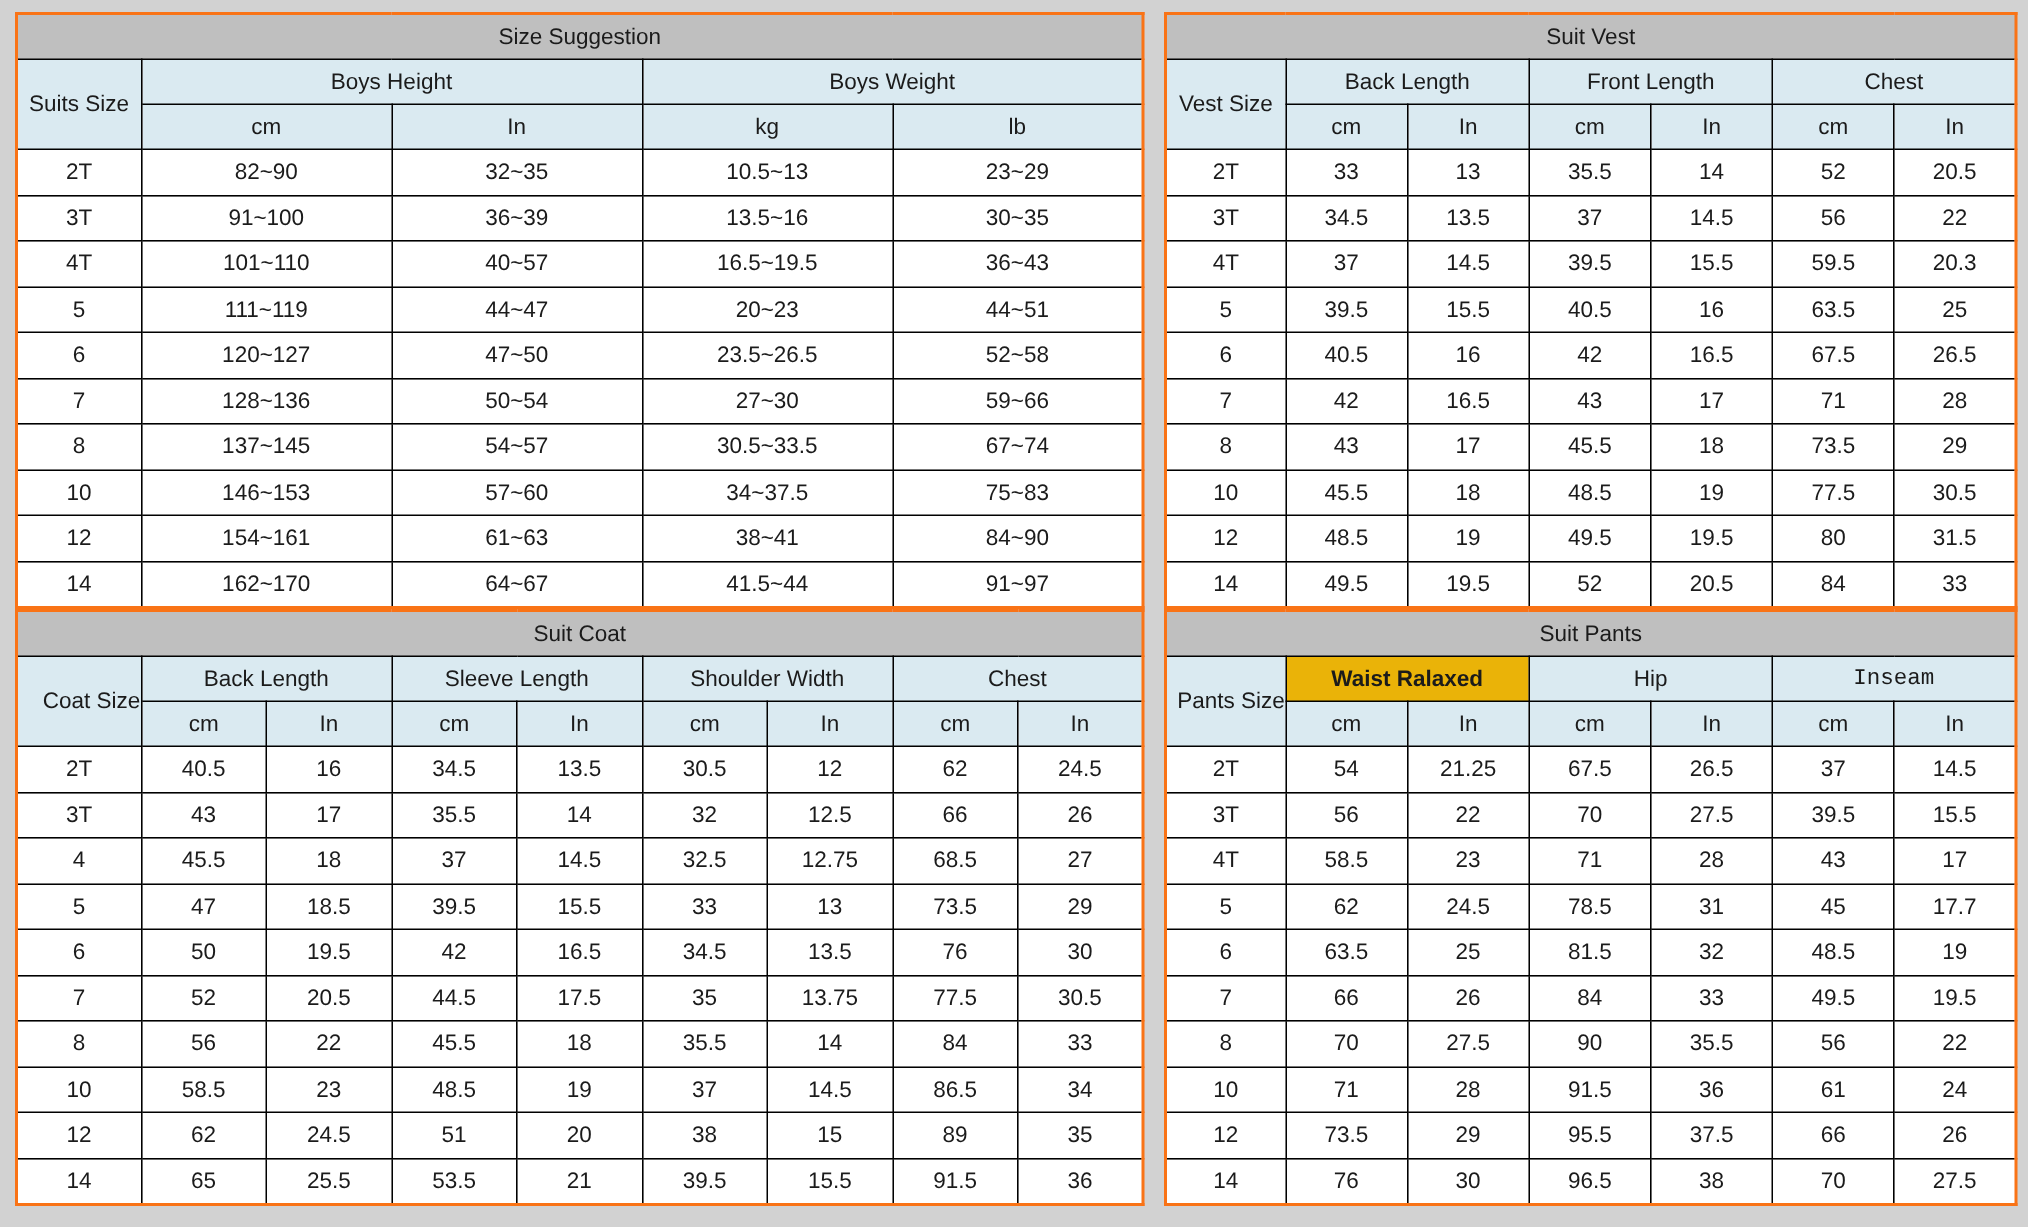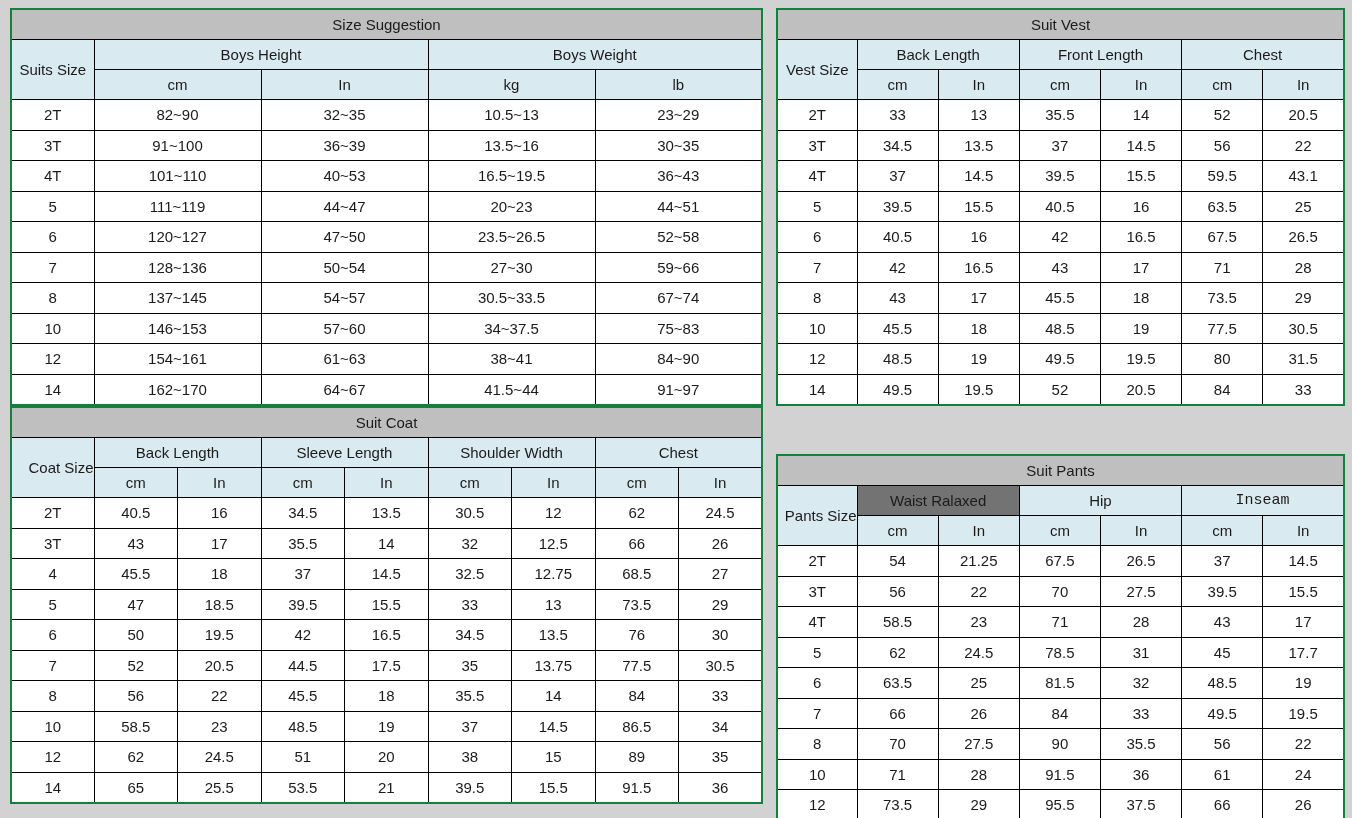--- a/index.html
+++ b/index.html
@@ -19,27 +19,27 @@
     height: 818px;
     padding: 8px 7px 10px 10px;
     display: flex;
     gap: 13px;
   }
   .col {
     display: flex;
     flex-direction: column;
   }
   .col-left  { width: 753px; }
-  .col-right { width: 569px; gap: 48px; }
+  .col-right { width: 569px; }
 
   table.size-table {
     border-collapse: collapse;
     table-layout: fixed;
     width: 100%;
-    border: 2px solid #15803d;
+    border: 2px solid #f97316;
   }
   .col-left  table.size-table colgroup col:first-child { width: 83px; }
   .col-right table.size-table colgroup col:first-child { width: 80px; }
 
   table.size-table td {
     border: 1px solid #000;
     text-align: center;
     vertical-align: middle;
     padding: 0;
     color: #1b1b1b;
@@ -101,21 +101,21 @@
           <tr class="data-row">
             <td class="size-cell">3T</td>
             <td class="group-start">91~100</td>
             <td class="">36~39</td>
             <td class="group-start">13.5~16</td>
             <td class="">30~35</td>
           </tr>
           <tr class="data-row">
             <td class="size-cell">4T</td>
             <td class="group-start">101~110</td>
-            <td class="">40~53</td>
+            <td class="">40~57</td>
             <td class="group-start">16.5~19.5</td>
             <td class="">36~43</td>
           </tr>
           <tr class="data-row">
             <td class="size-cell">5</td>
             <td class="group-start">111~119</td>
             <td class="">44~47</td>
             <td class="group-start">20~23</td>
             <td class="">44~51</td>
           </tr>
@@ -356,21 +356,21 @@
             <td class="group-start">56</td>
             <td class="">22</td>
           </tr>
           <tr class="data-row">
             <td class="size-cell">4T</td>
             <td class="group-start">37</td>
             <td class="">14.5</td>
             <td class="group-start">39.5</td>
             <td class="">15.5</td>
             <td class="group-start">59.5</td>
-            <td class="">43.1</td>
+            <td class="">20.3</td>
           </tr>
           <tr class="data-row">
             <td class="size-cell">5</td>
             <td class="group-start">39.5</td>
             <td class="">15.5</td>
             <td class="group-start">40.5</td>
             <td class="">16</td>
             <td class="group-start">63.5</td>
             <td class="">25</td>
           </tr>
@@ -439,21 +439,21 @@
           <col>
           <col>
           <col>
         </colgroup>
         <tbody>
           <tr>
             <td colspan="7" class="title-cell" style="background: rgb(191, 191, 191);">Suit Pants</td>
           </tr>
           <tr>
             <td rowspan="2" class="header-cell size-cell" style="background: rgb(218, 234, 241); text-align: right;">Pants Size</td>
-            <td colspan="2" class="header-cell group-start" style="background: #737373;">Waist Ralaxed</td>
+            <td colspan="2" class="header-cell group-start" style="background: #eab308; font-weight: bold;">Waist Ralaxed</td>
             <td colspan="2" class="header-cell group-start" style="background: rgb(218, 234, 241);">Hip</td>
             <td colspan="2" class="header-cell group-start" style="background: rgb(218, 234, 241); font-family: Liberation Mono, monospace;">Inseam</td>
           </tr>
           <tr>
             <td class="header-cell group-start" style="background: rgb(218, 234, 241);">cm</td>
             <td class="header-cell" style="background: rgb(218, 234, 241);">In</td>
             <td class="header-cell group-start" style="background: rgb(218, 234, 241);">cm</td>
             <td class="header-cell" style="background: rgb(218, 234, 241);">In</td>
             <td class="header-cell group-start" style="background: rgb(218, 234, 241);">cm</td>
             <td class="header-cell" style="background: rgb(218, 234, 241);">In</td>

